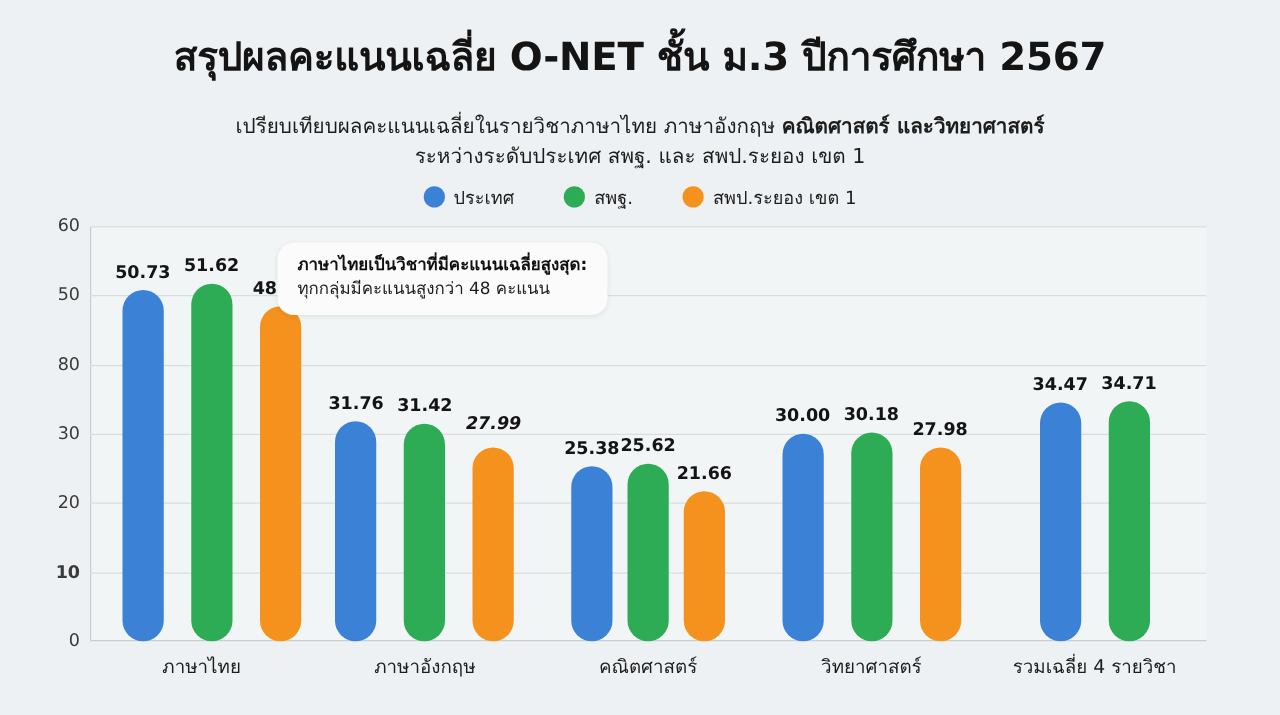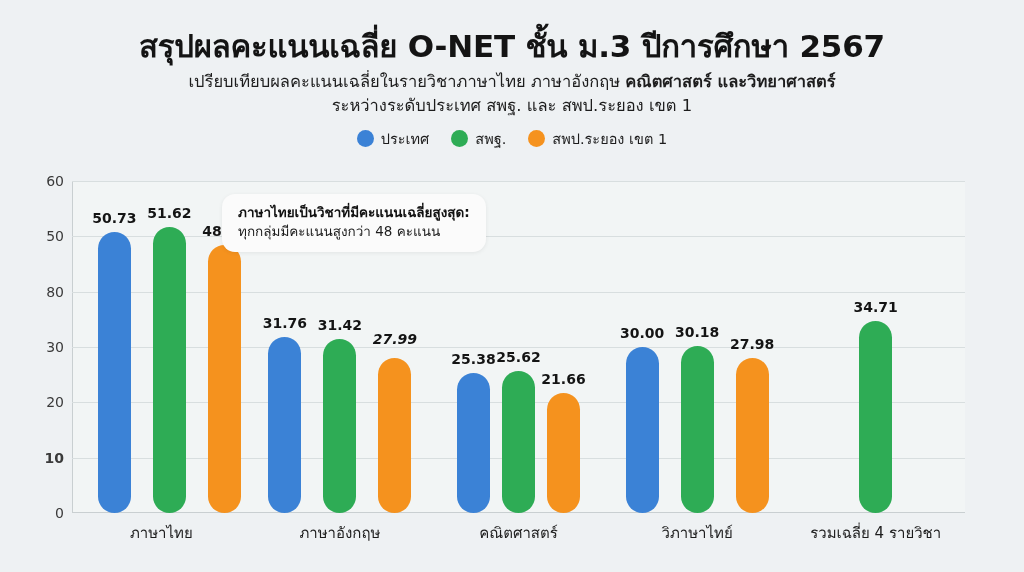--- a/index.html
+++ b/index.html
@@ -25,40 +25,40 @@
     font-weight: bold;
     color: #141414;
     letter-spacing: -0.2px;
     line-height: 1.18;
     margin: 0;
   }
   .chart-subtitle {
     font-size: 16.5px;
     color: #1d1d1d;
     line-height: 1.45;
-    margin-top: 5px;
+    margin-top: 24px;
     font-weight: normal;
   }
   .chart-subtitle .bold {
     font-weight: bold;
   }
   .chart-subtitle-2 {
     font-size: 16.5px;
     color: #1d1d1d;
     line-height: 1.45;
     font-weight: normal;
   }
 
   
   .legend {
     margin-top: 10px;
     display: flex;
     justify-content: center;
     align-items: center;
-    gap: 22px;
+    gap: 40px;
   }
   .legend-item {
     display: flex;
     align-items: center;
     gap: 7px;
   }
   .legend-swatch {
     width: 17px;
     height: 17px;
     border-radius: 50%;
@@ -287,30 +287,34 @@
           <div class="bar-value" style="bottom: 172.996px;">30.18</div>
           <div class="bar" style="height: 166.996px; background: rgb(46, 172, 85);"></div>
         </div>
         <div class="bar-slot">
           <div class="bar-value" style="bottom: 160.823px;">27.98</div>
           <div class="bar" style="height: 154.823px; background: rgb(245, 146, 30);"></div>
         </div>
       </div>
       <div class="group" style="left: 786.4px; width: 178.6px; top: 8px;">
         <div class="bar-slot">
+          <div class="bar-value" style="bottom: 196.734px;">34.47</div>
+          <div class="bar" style="height: 190.734px; background: rgb(59, 130, 214);"></div>
+        </div>
+        <div class="bar-slot">
           <div class="bar-value" style="bottom: 198.062px;">34.71</div>
           <div class="bar" style="height: 192.062px; background: rgb(46, 172, 85);"></div>
         </div>
       </div>
     </div>
   <div id="catlabel-layer">
       <div class="cat-label" style="left: 161.3px;">ภาษาไทย</div>
       <div class="cat-label" style="left: 339.9px;">ภาษาอังกฤษ</div>
       <div class="cat-label" style="left: 518.5px;">คณิตศาสตร์</div>
-      <div class="cat-label" style="left: 697.1px;">วิภาษาไทย์</div>
+      <div class="cat-label" style="left: 697.1px;">วิทยาศาสตร์</div>
       <div class="cat-label" style="left: 875.7px;">รวมเฉลี่ย 4 รายวิชา</div>
     </div>
 
   <div class="annotation">
     <div class="annotation-title">ภาษาไทยเป็นวิชาที่มีคะแนนเฉลี่ยสูงสุด:</div>
     <div class="annotation-body">ทุกกลุ่มมีคะแนนสูงกว่า 48 คะแนน</div>
   </div>
 </div>
 
 </body></html>

